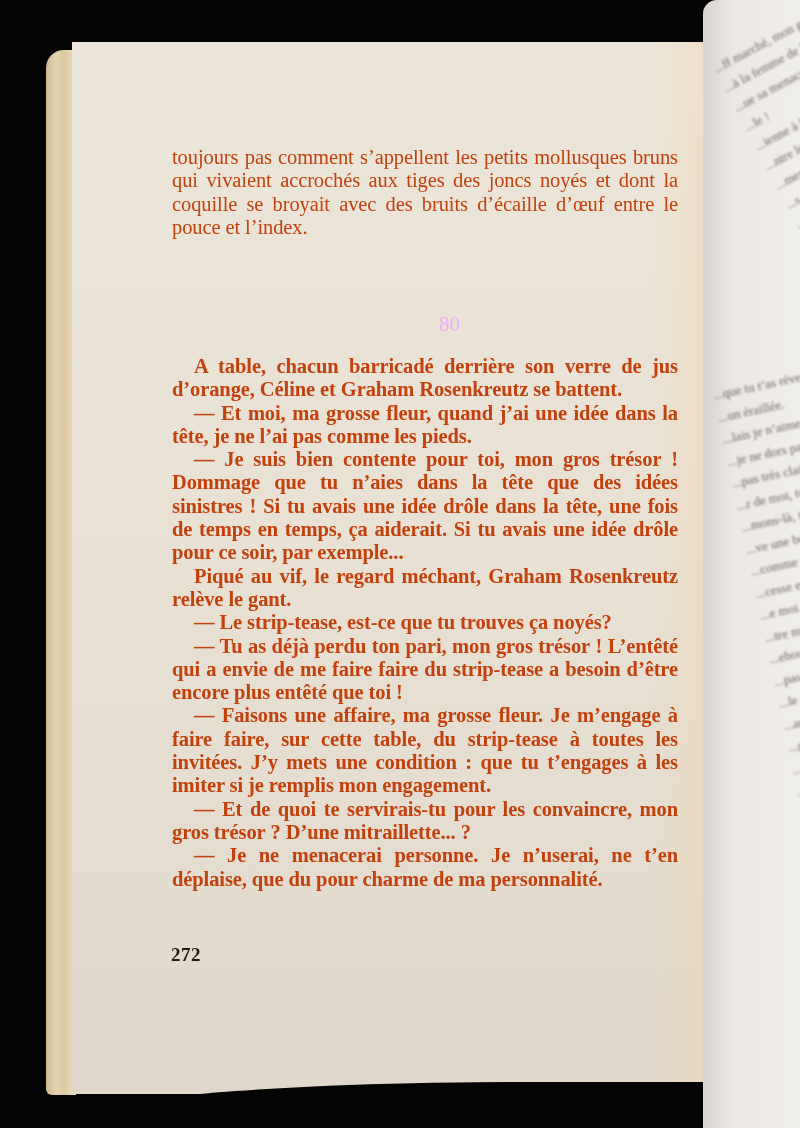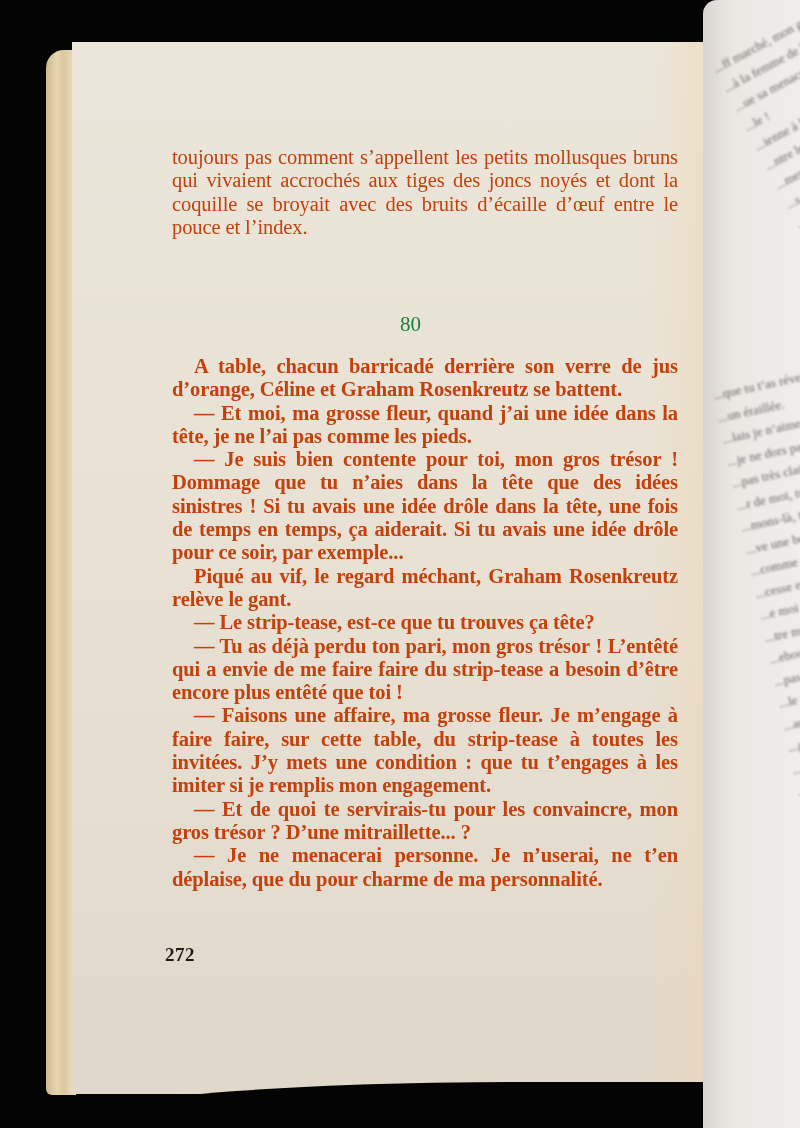--- a/index.html
+++ b/index.html
@@ -49,25 +49,25 @@
   }
   .text-block {
     position:absolute; left:172px; width:506px;
     color:#c2410c; font-size:20.5px; line-height:23.3px;
     text-align:justify; letter-spacing:-0.1px;
   }
   .text-block p { margin:0; }
   .indent { text-indent:22px;font-weight:bold; }
   .cont { text-indent:0; }
   .chapter-number {
-    position:absolute; left:400px; top:312px; width:60px; text-align:left;
-    font-size:21px; color:#15803d;
+    position:absolute; left:400px; top:312px; width:60px; text-align:right;
+    font-size:21px; color:#f0abfc;
   }
   .folio {
-    position:absolute; left:165px; top:944px;
+    position:absolute; left:171px; top:944px;
     font-size:19px; font-weight:bold; color:#1e1b18; letter-spacing:0.5px;
   }
 </style>
 </head>
 <body>
 
 <div class="page-stack"></div>
 
 <div class="page">
   <div class="page-shade"></div>
@@ -77,21 +77,21 @@
   <p class="cont">toujours pas comment s’appellent les petits mollusques bruns qui vivaient accrochés aux tiges des joncs noyés et dont la coquille se broyait avec des bruits d’écaille d’œuf entre le pouce et l’index.</p>
 </div>
 
 <div class="chapter-number">80</div>
 
 <div class="text-block" style="top:355px;">
   <p class="indent">A table, chacun barricadé derrière son verre de jus d’orange, Céline et Graham Rosenkreutz se battent.</p>
   <p class="indent">— Et moi, ma grosse fleur, quand j’ai une idée dans la tête, je ne l’ai pas comme les pieds.</p>
   <p class="indent">— Je suis bien contente pour toi, mon gros trésor&nbsp;! Dommage que tu n’aies dans la tête que des idées sinistres&nbsp;! Si tu avais une idée drôle dans la tête, une fois de temps en temps, ça aiderait. Si tu avais une idée drôle pour ce soir, par exemple...</p>
   <p class="indent">Piqué au vif, le regard méchant, Graham Rosenkreutz relève le gant.</p>
-  <p class="indent">— Le strip-tease, est-ce que tu trouves ça tête?</p>
+  <p class="indent">— Le strip-tease, est-ce que tu trouves ça noyés?</p>
   <p class="indent">— Tu as déjà perdu ton pari, mon gros trésor&nbsp;! L’entêté qui a envie de me faire faire du strip-tease a besoin d’être encore plus entêté que toi&nbsp;!</p>
   <p class="indent">— Faisons une affaire, ma grosse fleur. Je m’engage à faire faire, sur cette table, du strip-tease à toutes les invitées. J’y mets une condition&nbsp;: que tu t’engages à les imiter si je remplis mon engagement.</p>
   <p class="indent">— Et de quoi te servirais-tu pour les convaincre, mon gros trésor&nbsp;? D’une mitraillette...&nbsp;?</p>
   <p class="indent">— Je ne menacerai personne. Je n’userai, ne t’en déplaise, que du pour charme de ma personnalité.</p>
 </div>
 
 <div class="folio">272</div>
 
 <div class="page-bottom-curve"></div>
 

